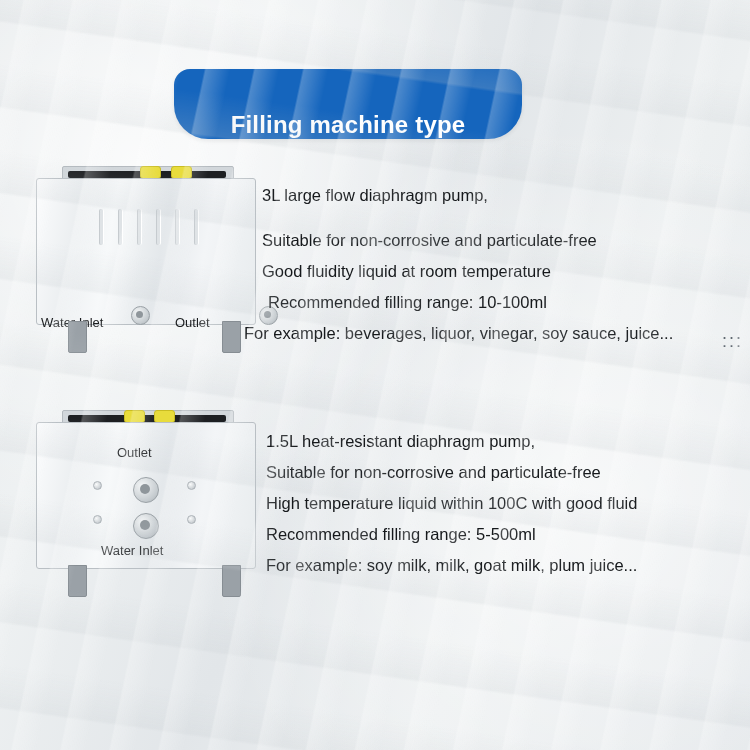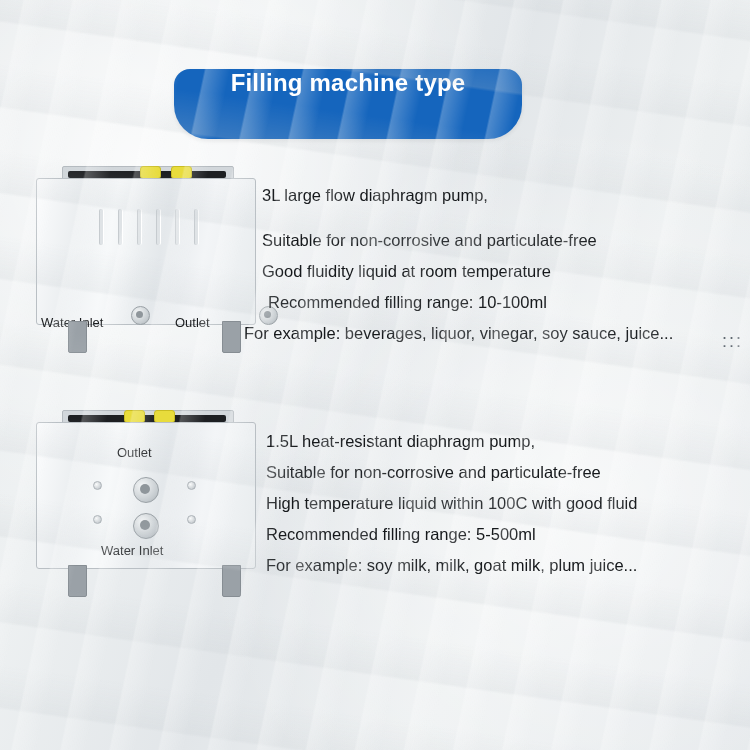--- a/index.html
+++ b/index.html
@@ -36,21 +36,21 @@
   
   .banner {
     position: absolute;
     left: 174px;
     top: 69px;
     width: 348px;
     height: 70px;
     background: #1565bd;
     border-radius: 16px 16px 34px 34px;
     display: flex;
-    align-items: flex-start;
+    align-items: flex-end;
     justify-content: center;
     box-shadow: 0 2px 4px rgba(0,0,0,0.08);
   }
   .banner-text {
     color: #ffffff;
     font-size: 24px;
     font-weight: bold;
     letter-spacing: .2px;
   }
 

